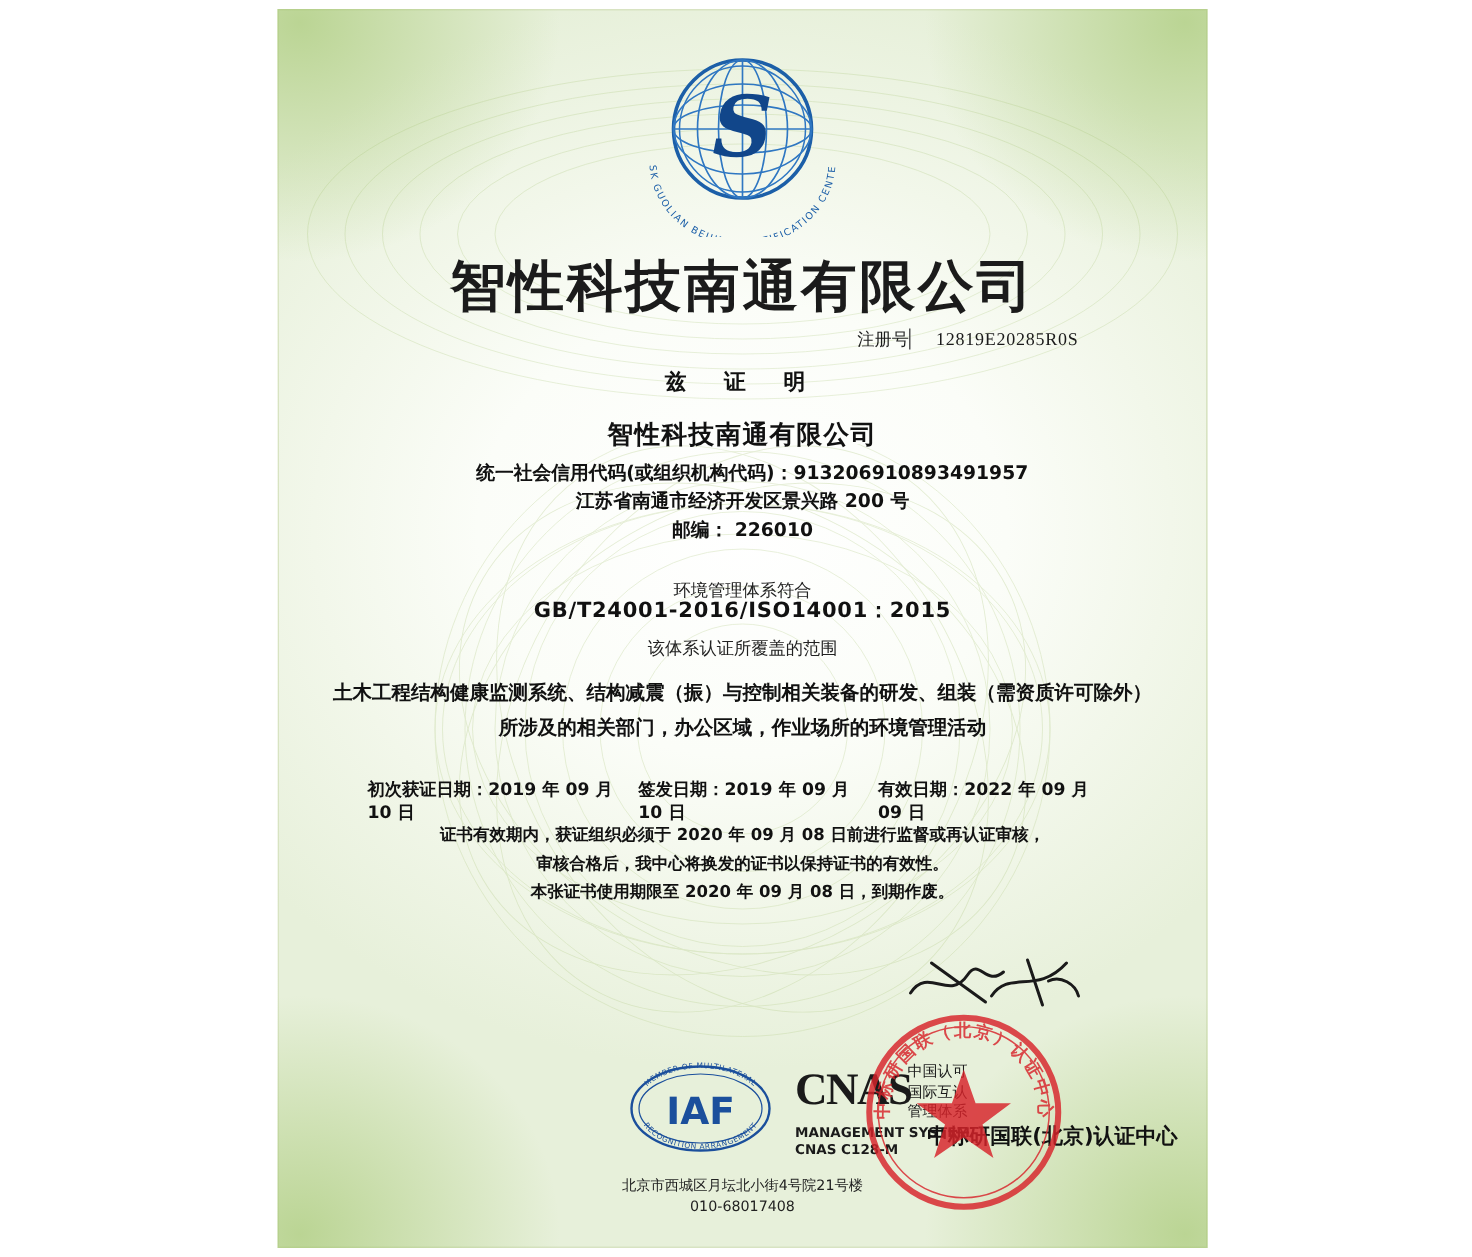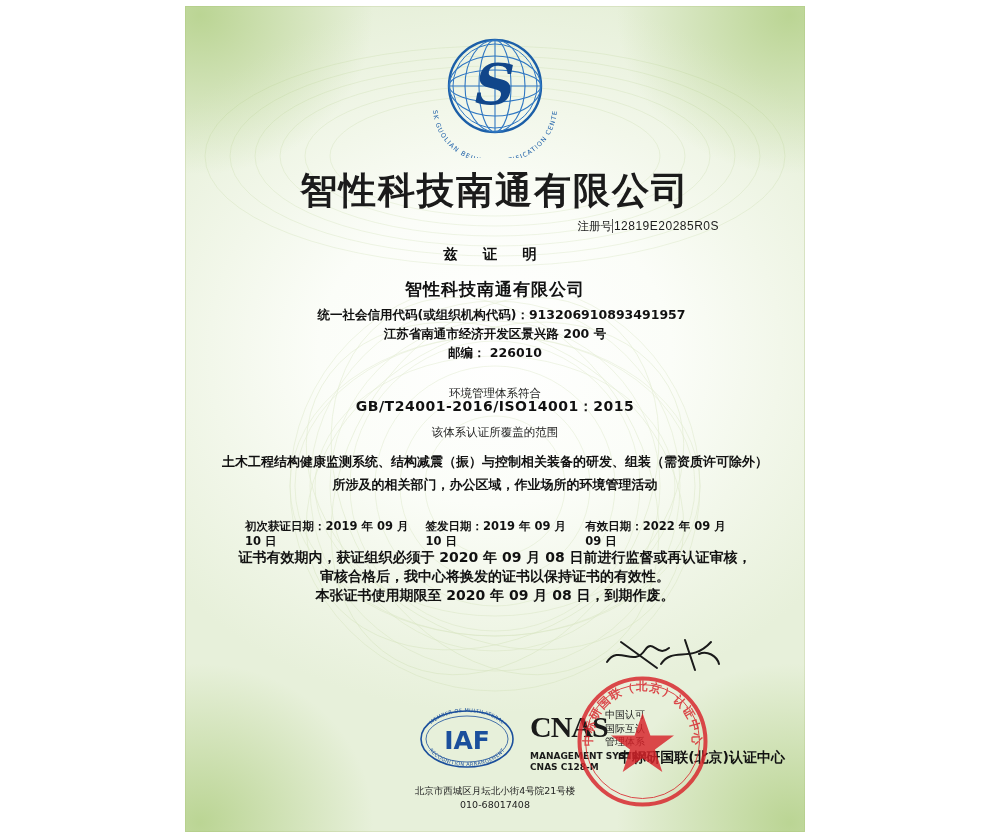--- a/index.html
+++ b/index.html
@@ -90,25 +90,25 @@
   .regline {
     position: absolute;
     right: 86px;
     top: 213px;
     font-size: 11.5px;
     color: #1b1b1b;
     font-family: "DejaVu Sans", sans-serif;
     white-space: nowrap;
   }
   .regline .num {
-    font-family: Liberation Sans, sans-serif;
+    font-family: Liberation Serif, serif;
     font-size: 12px;
     letter-spacing: .5px;
     border-left: 1px solid #555;
-    padding-left: 1px;
+    padding-left: 17px;
   }
   .zizheng {
     position: absolute;
     left: 0; right: 0;
     top: 239px;
     text-align: center;
     font-size: 14.5px;
     font-weight: bold;
     letter-spacing: 10px;
     color: #111;
@@ -199,21 +199,21 @@
     font-size: 11.5px;
     font-weight: bold;
     color: #111;
     font-family: "DejaVu Sans", sans-serif;
   }
 
   .note {
     position: absolute;
     left: 0; right: 0;
     text-align: center;
-    font-size: 14px;
+    font-size: 11px;
     font-weight: bold;
     color: #111;
     font-family: "DejaVu Sans", sans-serif;
   }
   .note1 { top: 543px; }
   .note2 { top: 562px; }
   .note3 { top: 581px; }
   .note4 { top: 603px; font-size: 11px; }
 
   

